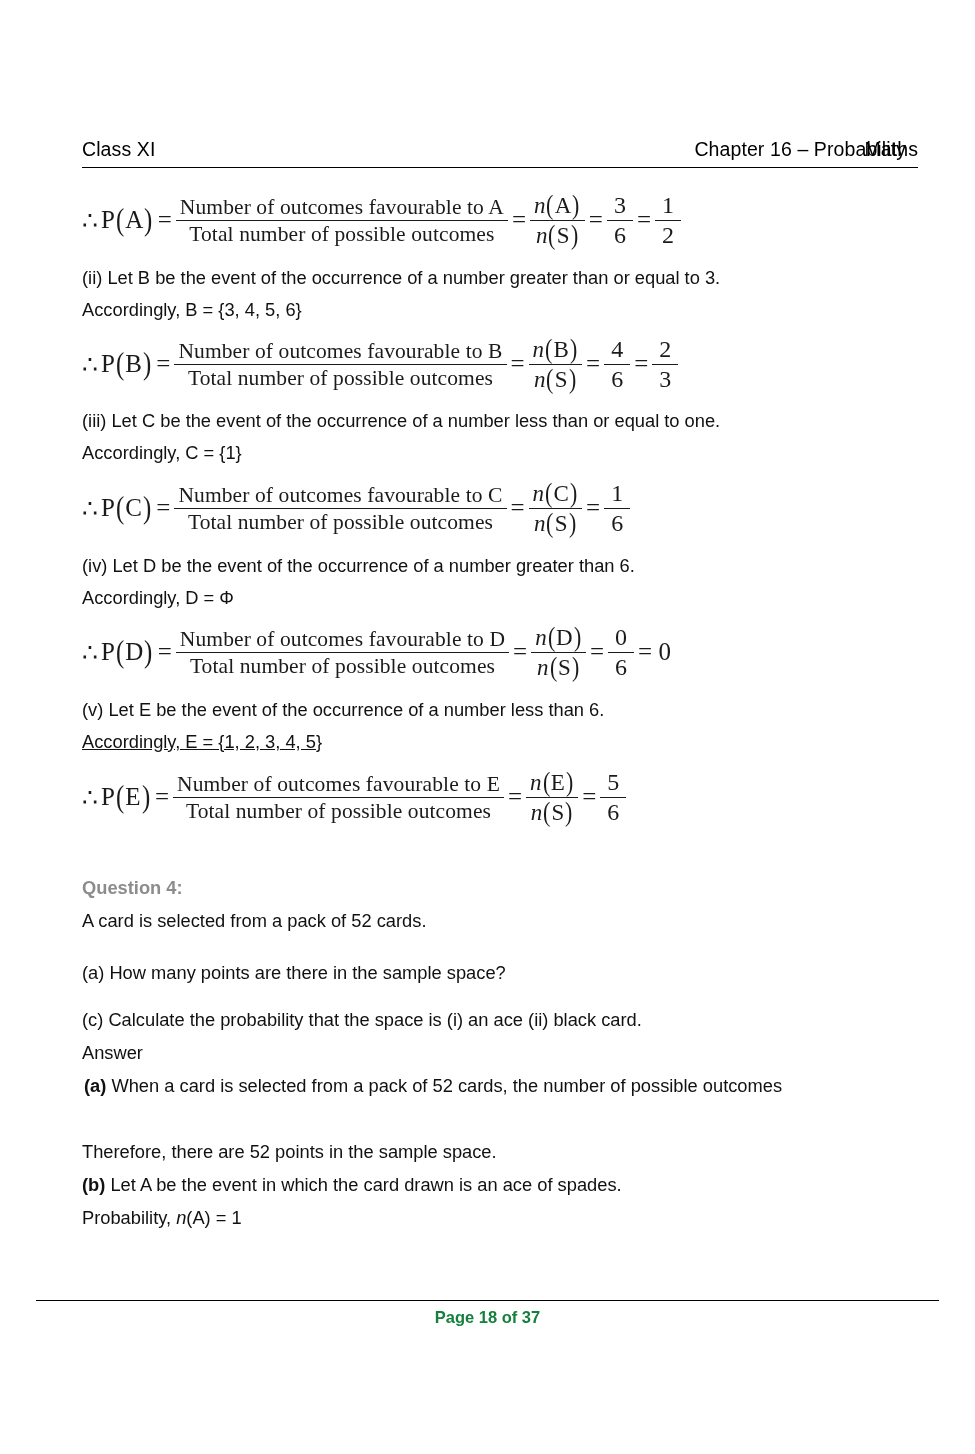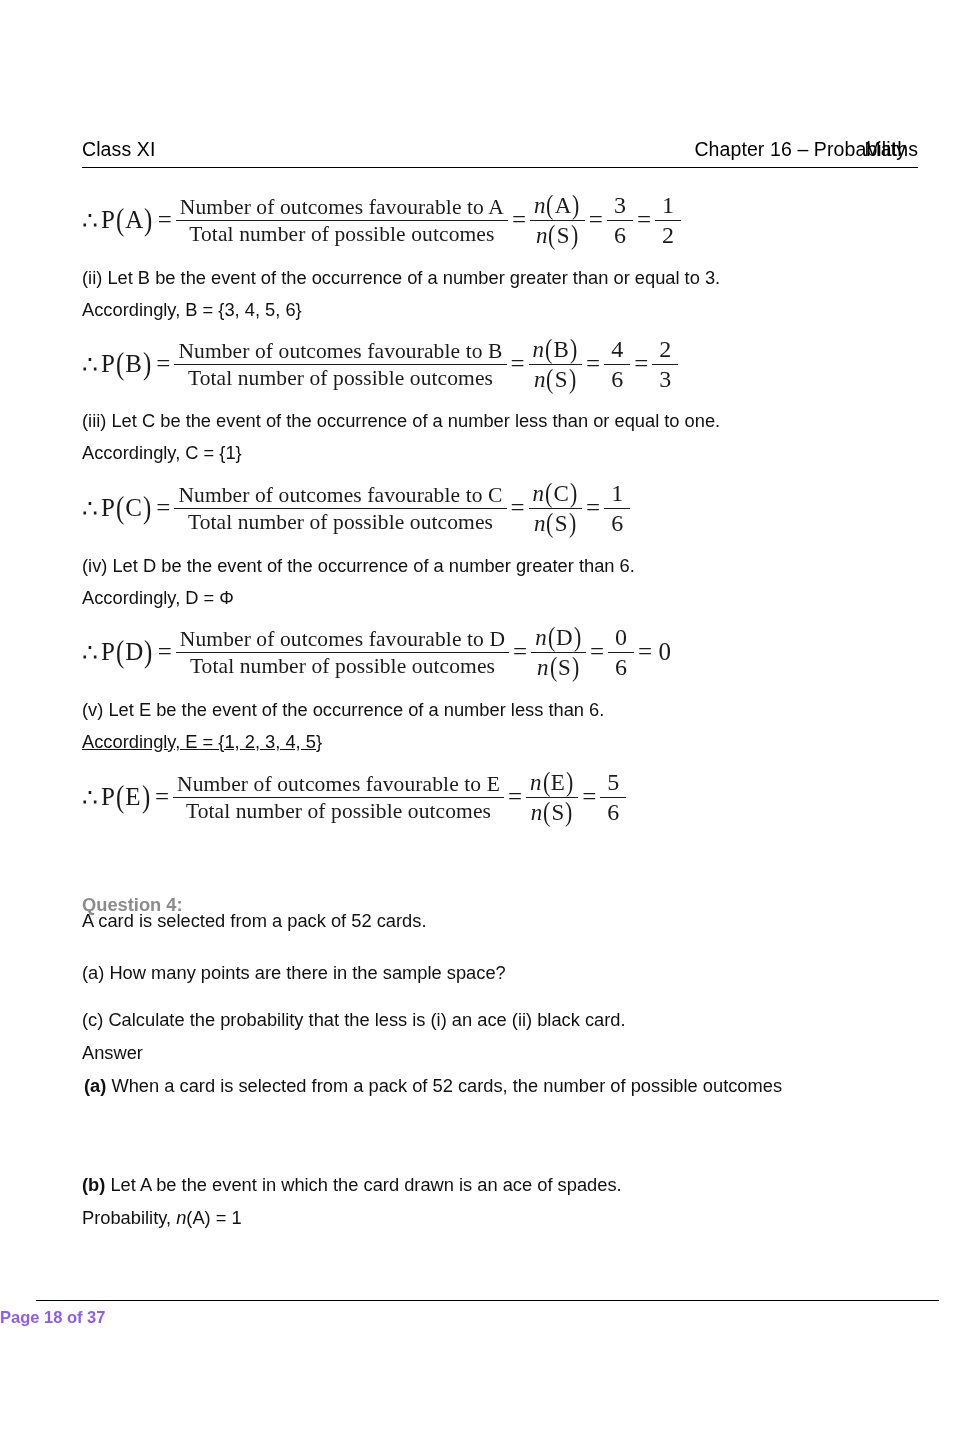--- a/index.html
+++ b/index.html
@@ -65,21 +65,20 @@
   }
   .ital { font-style: italic; }
 
   .qhead {
     position: absolute;
     left: 82px;
     font-size: 18.3px;
     font-weight: bold;
     color: #8c8c8c;
     white-space: nowrap;
-    margin-top: 17px;
   }
 
   
   .formula {
     position: absolute;
     left: 82px;
     font-family: "Liberation Serif", serif;
     color: #1b1b1b;
     display: flex;
     align-items: center;
@@ -166,23 +165,24 @@
     top: 1300px;
     width: 903px;
     height: 0;
     border-top: 1.6px solid #000;
   }
   .footer-text {
     position: absolute;
     left: 0;
     top: 1308px;
     width: 975px;
+    text-align: center;
     font-size: 16.5px;
     font-weight: bold;
-    color: #8b5cf6;
+    color: #15803d;
   }
 </style>
 </head>
 <body>
 
 <div class="page">
 
   <div class="doc-header">
     <span>Class XI</span>
     <span class="hdr-center">Chapter 16 – Probability</span>
@@ -351,24 +351,25 @@
     <span class="frac numfrac">
       <span class="num">5</span>
       <span class="bar"></span>
       <span class="den">6</span>
     </span>
   </div>
 
   <div class="qhead" style="top:877px;">Question 4:</div>
   <div class="line" style="top:910px;">A card is selected from a pack of 52 cards.</div>
   <div class="line" style="top:962px;text-align:center;">(a) How many points are there in the sample space?</div>
-  <div class="line" style="top:1009px;">(c) Calculate the probability that the less is (i) an ace (ii) black card.</div>
+  <div class="line" style="top:1009px;">(c) Calculate the probability that the space is (i) an ace (ii) black card.</div>
   <div class="line" style="top:1042px;">Answer</div>
 
   <div class="line" style="top:1075px;left:84px;"><b>(a)</b><span> When a card is selected from a pack of 52 cards, the number of possible outcomes</span></div>
+  <div class="line" style="top:1141px;">Therefore, there are 52 points in the sample space.</div>
 
   <div class="line" style="top:1174px;"><b>(b)</b><span> Let A be the event in which the card drawn is an ace of spades.</span></div>
   <div class="line" style="top:1207px;"><span>Probability, </span><span class="ital">n</span><span>(A) = 1</span></div>
 
   <div class="footer-rule"></div>
   <div class="footer-text">Page 18 of 37</div>
 
 </div>
 
 </body></html>

